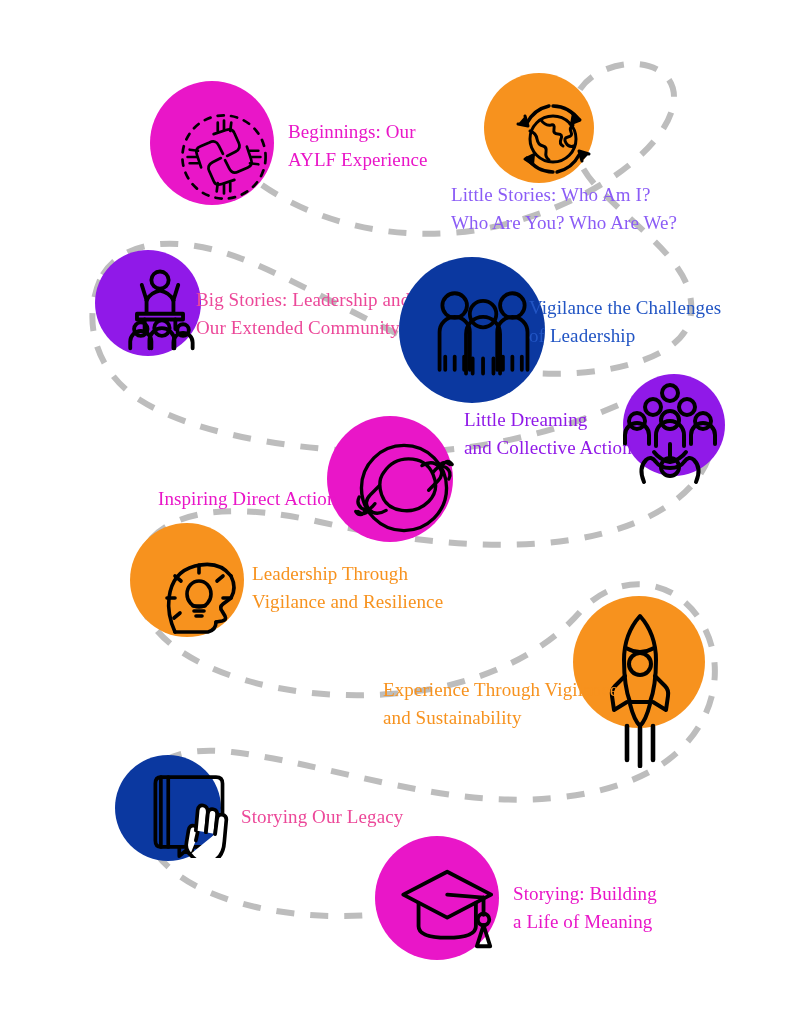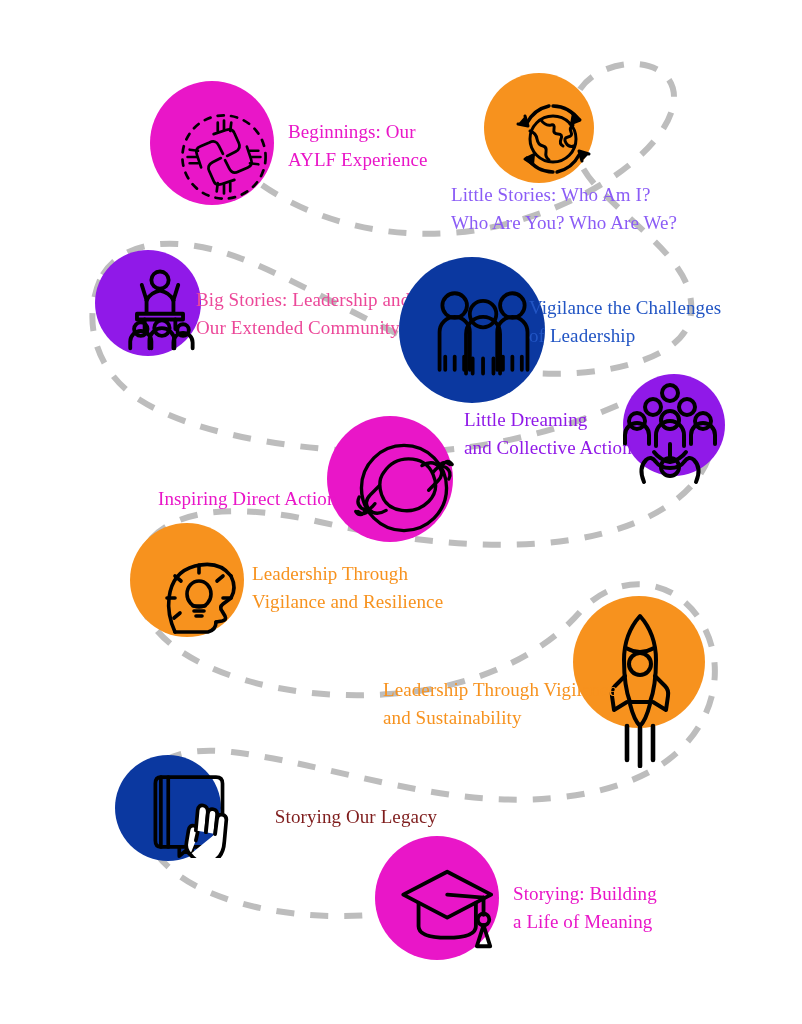--- a/index.html
+++ b/index.html
@@ -230,39 +230,39 @@
       <g fill="none" stroke="#000" stroke-width="4" stroke-linecap="round" stroke-linejoin="round">
         <path d="M43 8 q16 18 16 44 q0 26 -6 42 l-20 0 q-6 -16 -6 -42 q0 -26 16 -44 z"></path>
         <path d="M29 40 q14 8 28 0"></path>
         <circle cx="43" cy="56" r="11"></circle>
         <path d="M28 68 l-10 10 q-4 4 -3 10 l2 14 l13 -8"></path>
         <path d="M58 68 l10 10 q4 4 3 10 l-2 14 l-13 -8"></path>
         <path d="M33 96 q4 16 10 22 q6 -6 10 -22"></path>
         <path d="M30 118 l0 34 M43 120 l0 38 M56 118 l0 34" stroke-width="4.6"></path>
       </g>
     </svg>
-    <div class="label left" style="left:383px; top:676px; width:250px; color:#F7921E;">Leadership Through Vigilance
+    <div class="label left" style="left:383px; top:676px; width:250px; color:#F7921E;">Experience Through Vigilance
 and Sustainability</div>
   </div>
 
   <div class="node">
     <div class="disc" style="left:115px; top:755px; width:106px; height:106px; background:#0B38A0;"></div>
     <svg class="glyph" style="left:148px; top:766px; width:92px; height:92px;" viewBox="0 0 100 100">
       <g fill="none" stroke="#000" stroke-width="4" stroke-linecap="round" stroke-linejoin="round">
         <path d="M14 12 l60 0 q7 0 7 7 l0 62 q0 7 -7 7 l-60 0 z" fill="none"></path>
         <path d="M14 12 q-6 0 -6 7 l0 62 q0 7 6 7"></path>
         <path d="M22 12 l0 76"></path>
         <path d="M34 88 l0 10 l7 -6 l7 6 l0 -10" fill="none"></path>
         <path d="M46 96 q-6 -6 -4 -14 l2 -12 q1 -6 6 -5 q5 1 4 7 l-2 9" fill="#fff"></path>
         <path d="M52 70 l2 -22 q1 -6 6 -5 q5 1 5 7 l-2 22" fill="#fff"></path>
         <path d="M63 72 l2 -20 q1 -6 6 -5 q5 1 4 7 l-2 20" fill="#fff"></path>
         <path d="M73 74 l2 -16 q1 -6 6 -5 q5 1 4 7 l-2 22 q-1 18 -14 22 q-14 4 -23 -8" fill="#fff"></path>
       </g>
     </svg>
-    <div class="label right" style="left:256px; top:803px; width:200px; color:#7f1d1d;text-align:center;">Storying Our Legacy</div>
+    <div class="label right" style="left:241px; top:803px; width:200px; color:#ec4899;">Storying Our Legacy</div>
   </div>
 
   <div class="node">
     <div class="disc" style="left:375px; top:836px; width:124px; height:124px; background:#E916C8;"></div>
     <svg class="glyph" style="left:398px; top:866px; width:108px; height:86px;" viewBox="0 0 110 90">
       <g fill="none" stroke="#000" stroke-width="4" stroke-linecap="round" stroke-linejoin="round">
         <path d="M50 6 L4 30 L50 54 L96 30 Z"></path>
         <path d="M20 39 l0 24 q0 12 30 12 q30 0 30 -12 l0 -24"></path>
         <path d="M50 30 L88 33"></path>
         <path d="M88 33 l0 18"></path>

